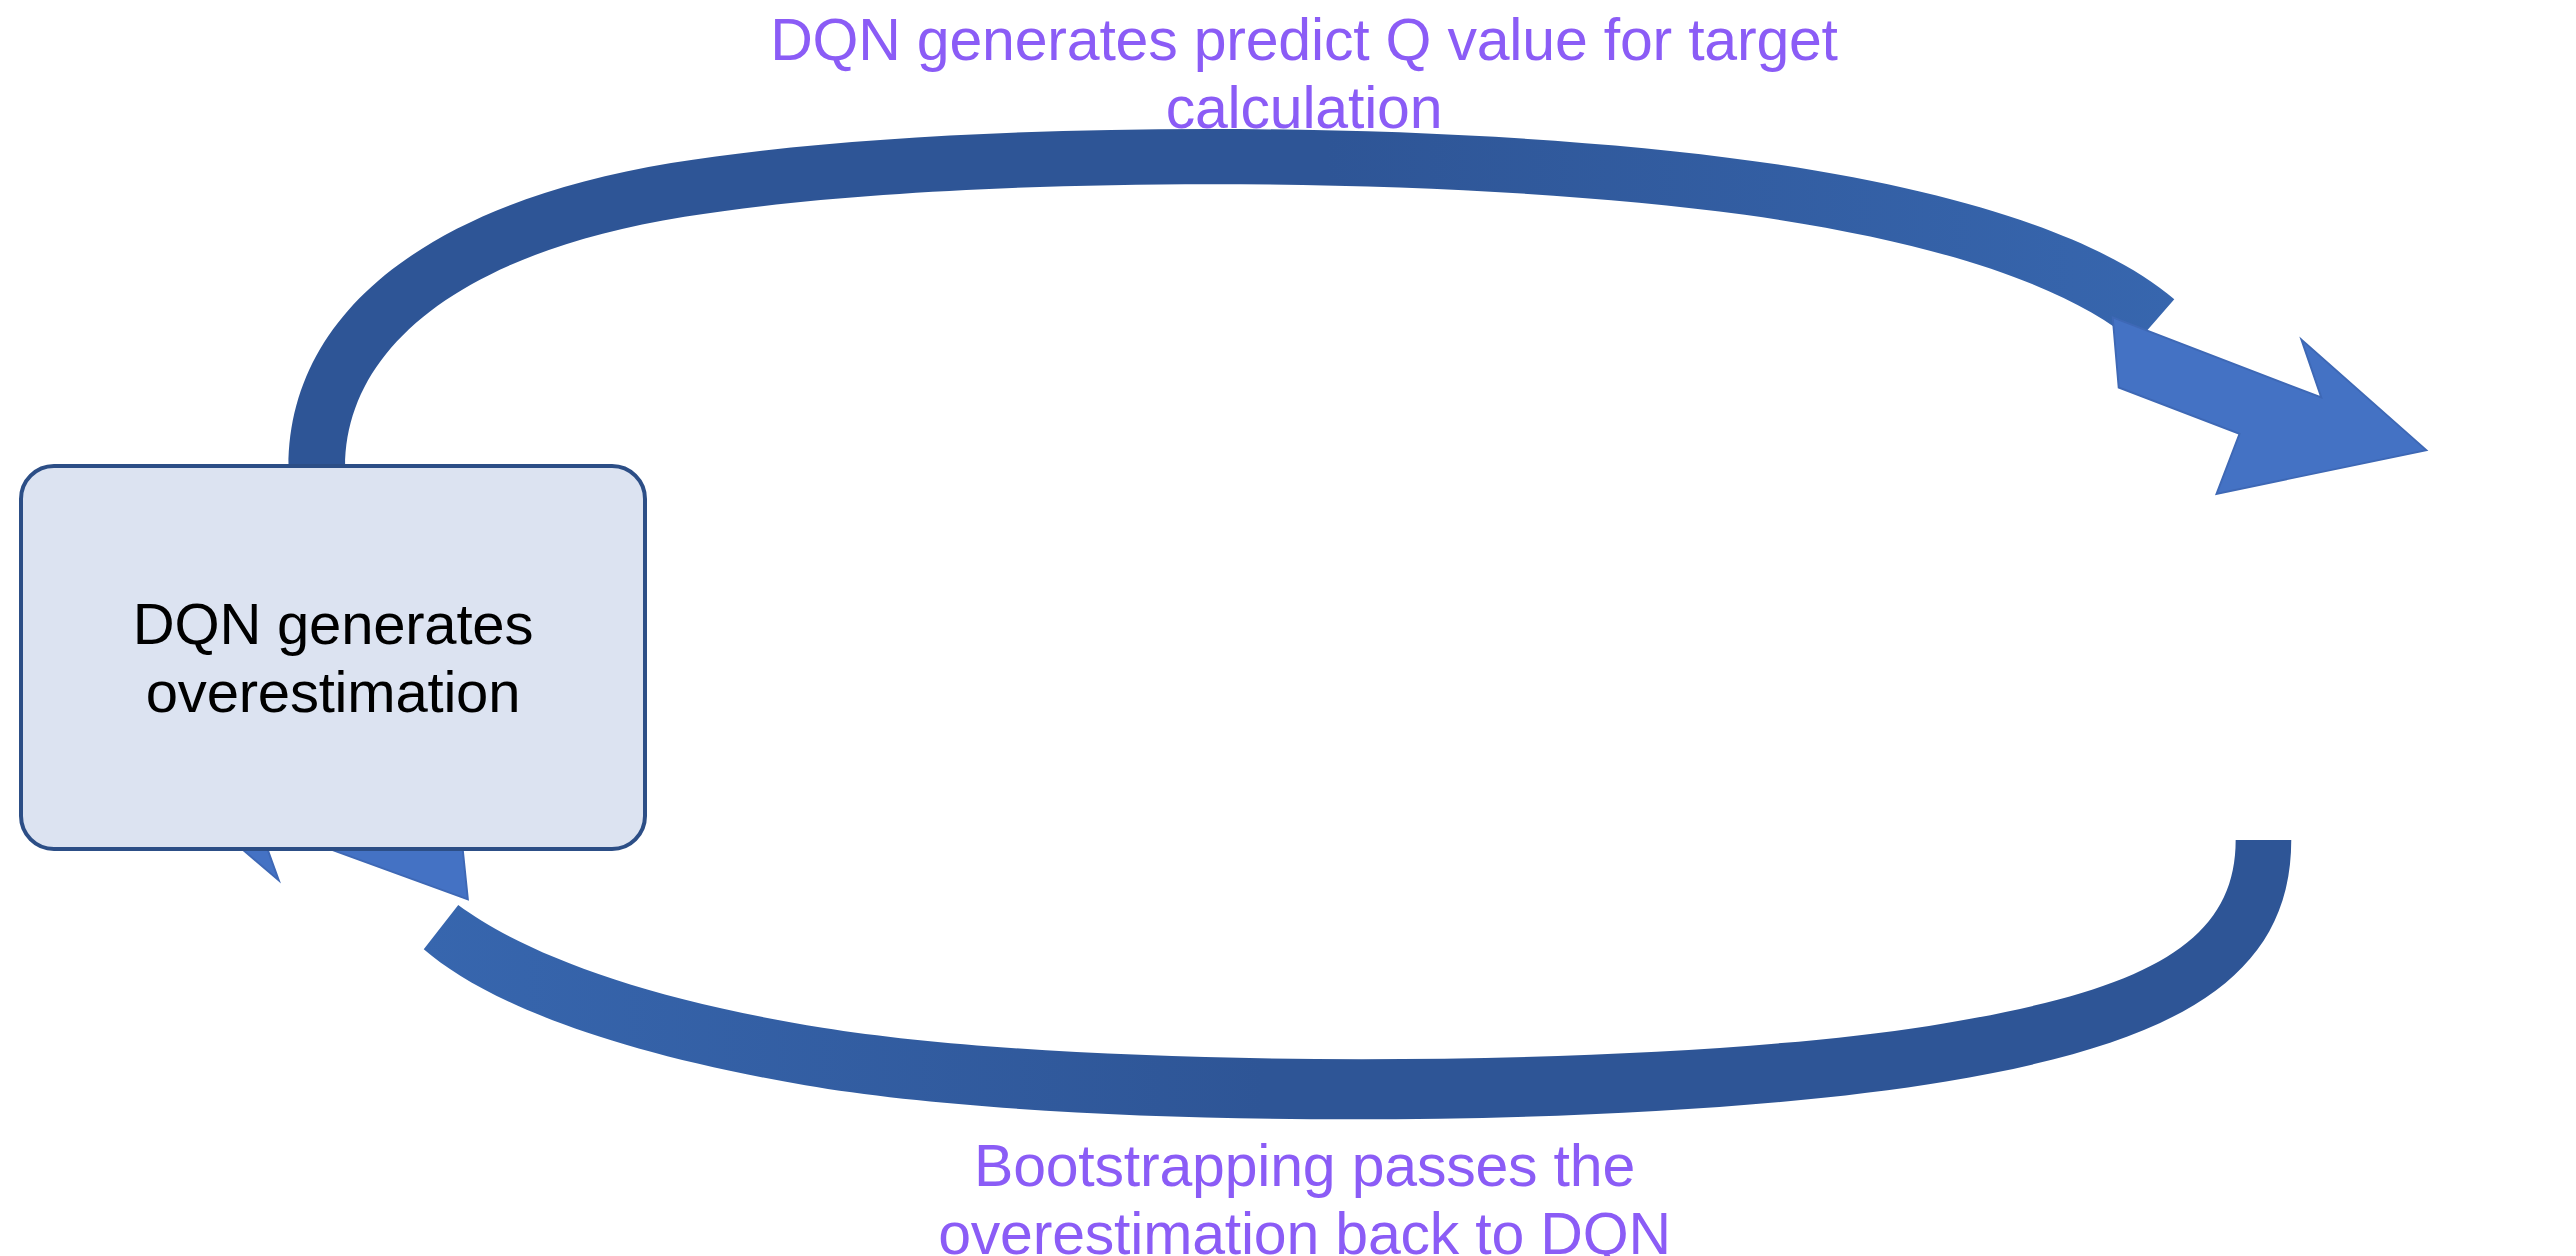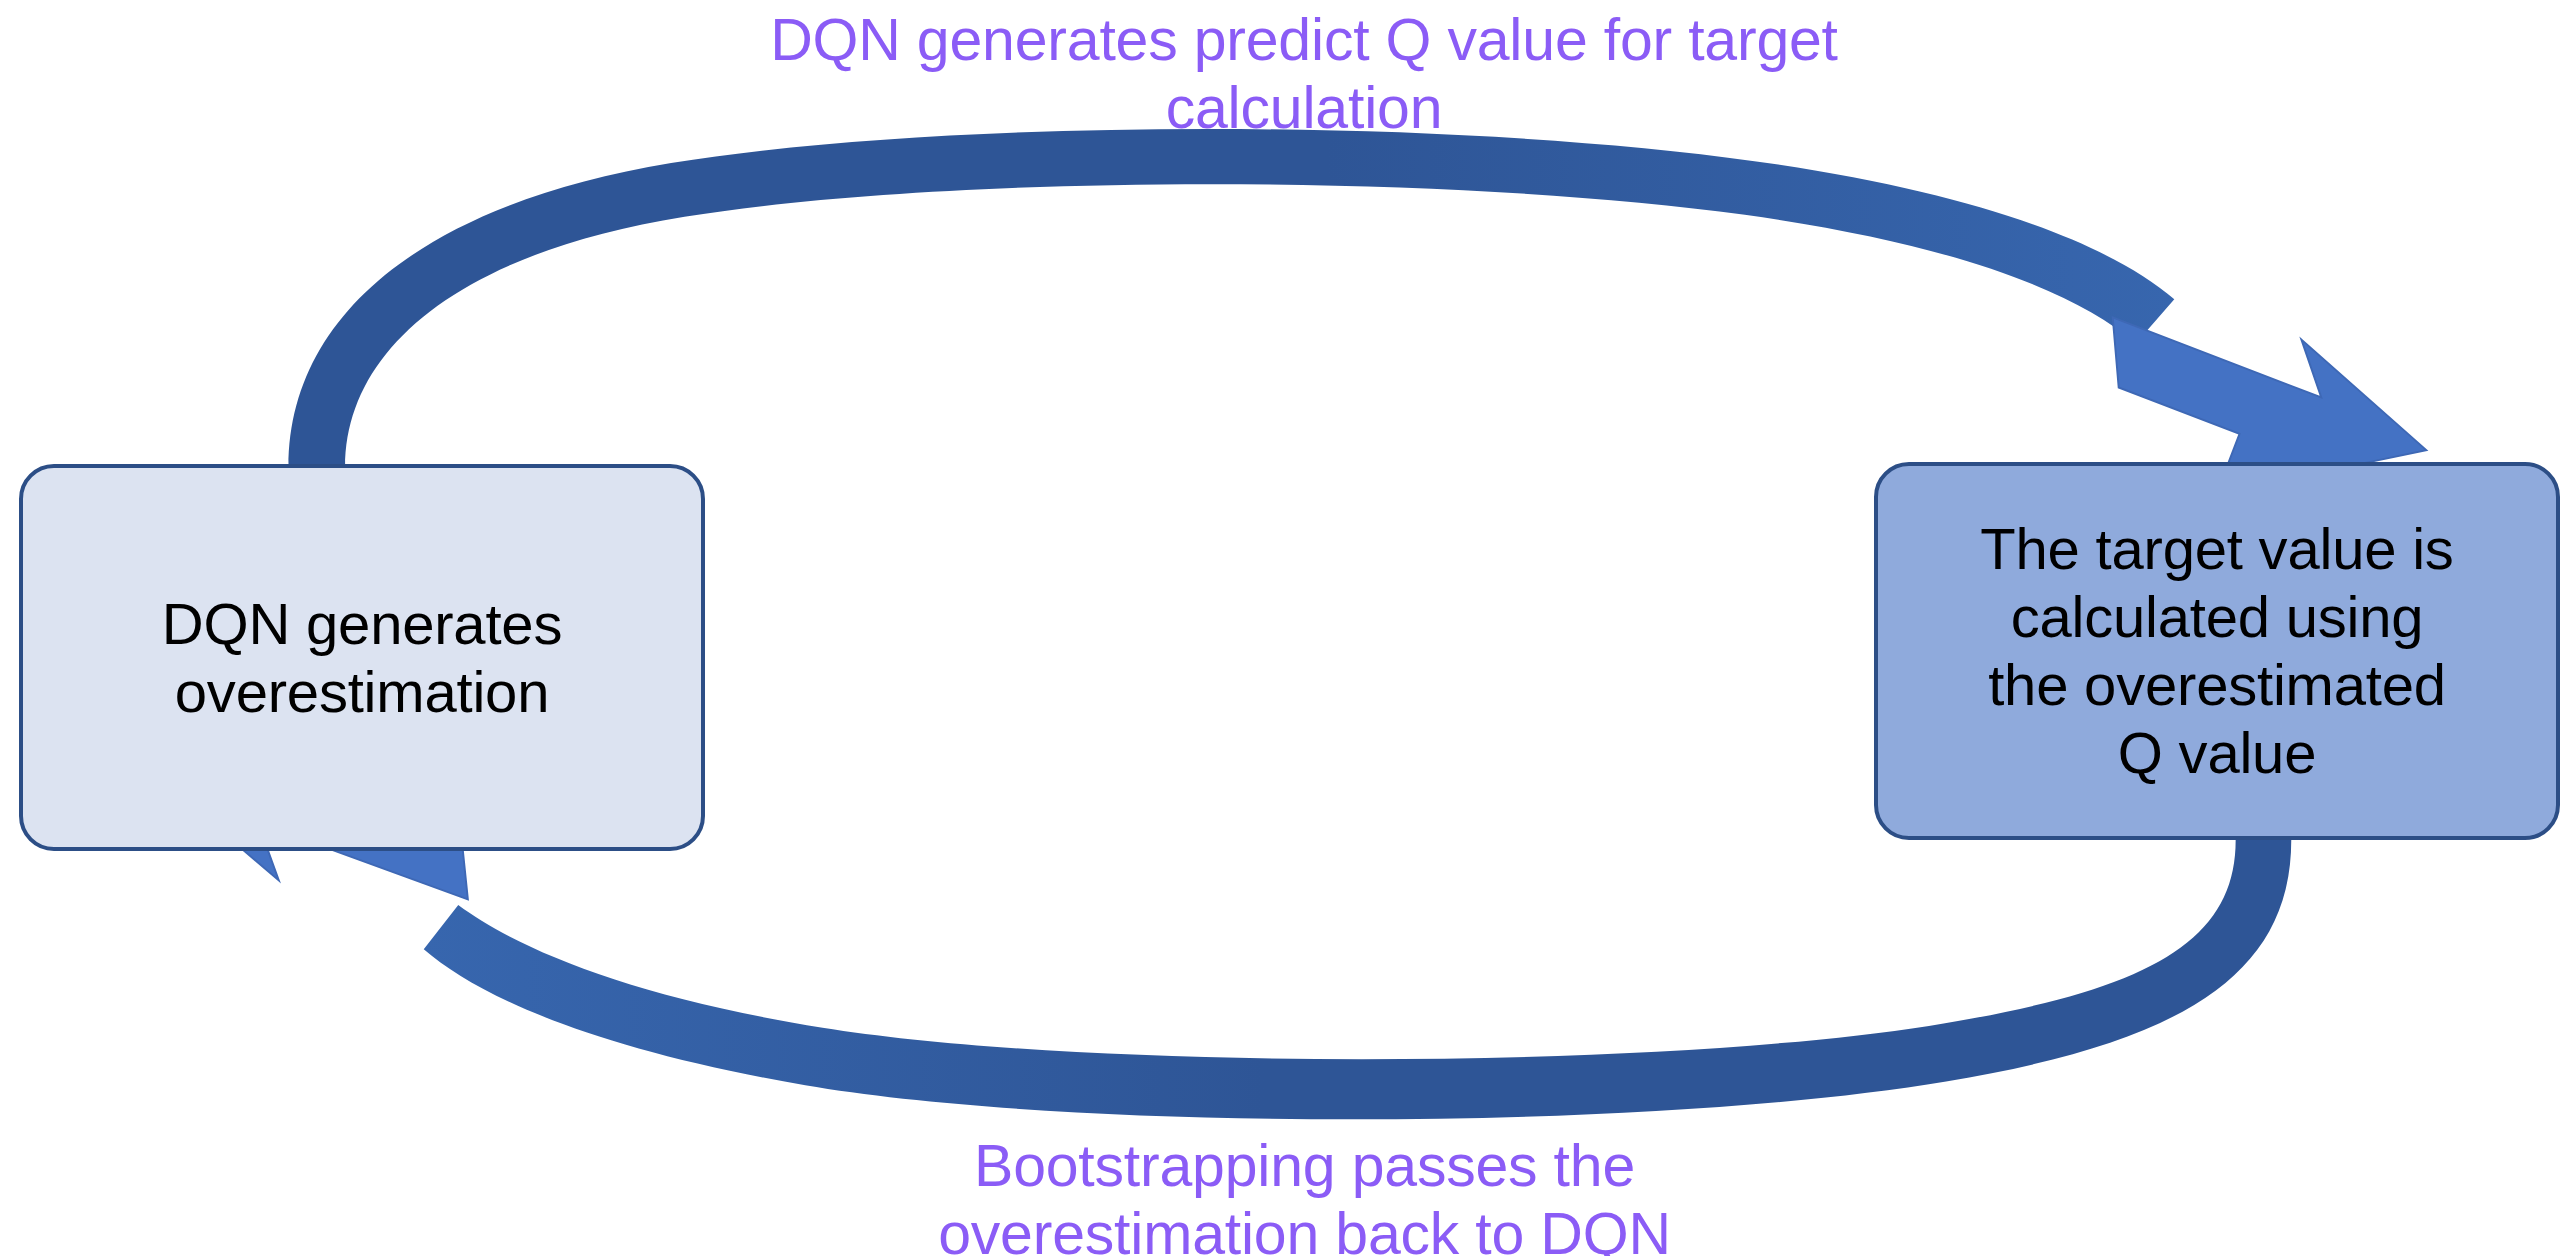--- a/index.html
+++ b/index.html
@@ -61,21 +61,21 @@
     font-size: 58px;
     line-height: 1.17;
     font-family: "Liberation Sans", sans-serif;
     white-space: pre-line;
     padding: 0 13.4px;
     letter-spacing: -0.2px;
   }
   #node-dqn {
     left: 19px;
     top: 464px;
-    width: 686px;
+    width: 628px;
     height: 387px;
     background: #DCE3F1;
   }
   #node-target {
     left: 1874px;
     top: 462px;
     width: 686px;
     height: 378px;
     background: #8FAADC;
   }
@@ -141,24 +141,18 @@
   </svg>
 
   <div id="caption-top" class="caption">DQN generates predict Q value for target
 calculation</div>
 
   <div id="node-dqn" class="node-box">
     <span>DQN generates
 overestimation</span>
   </div>
 
-  <div id="node-target" class="node-box">
-    <span>The target value is
-calculated using
-the overestimated
-Q value</span>
-  </div>
 
   <div id="caption-bottom" class="caption">Bootstrapping passes  the
 overestimation back to DQN</div>
 
 </div>
 
 
 </body></html>

